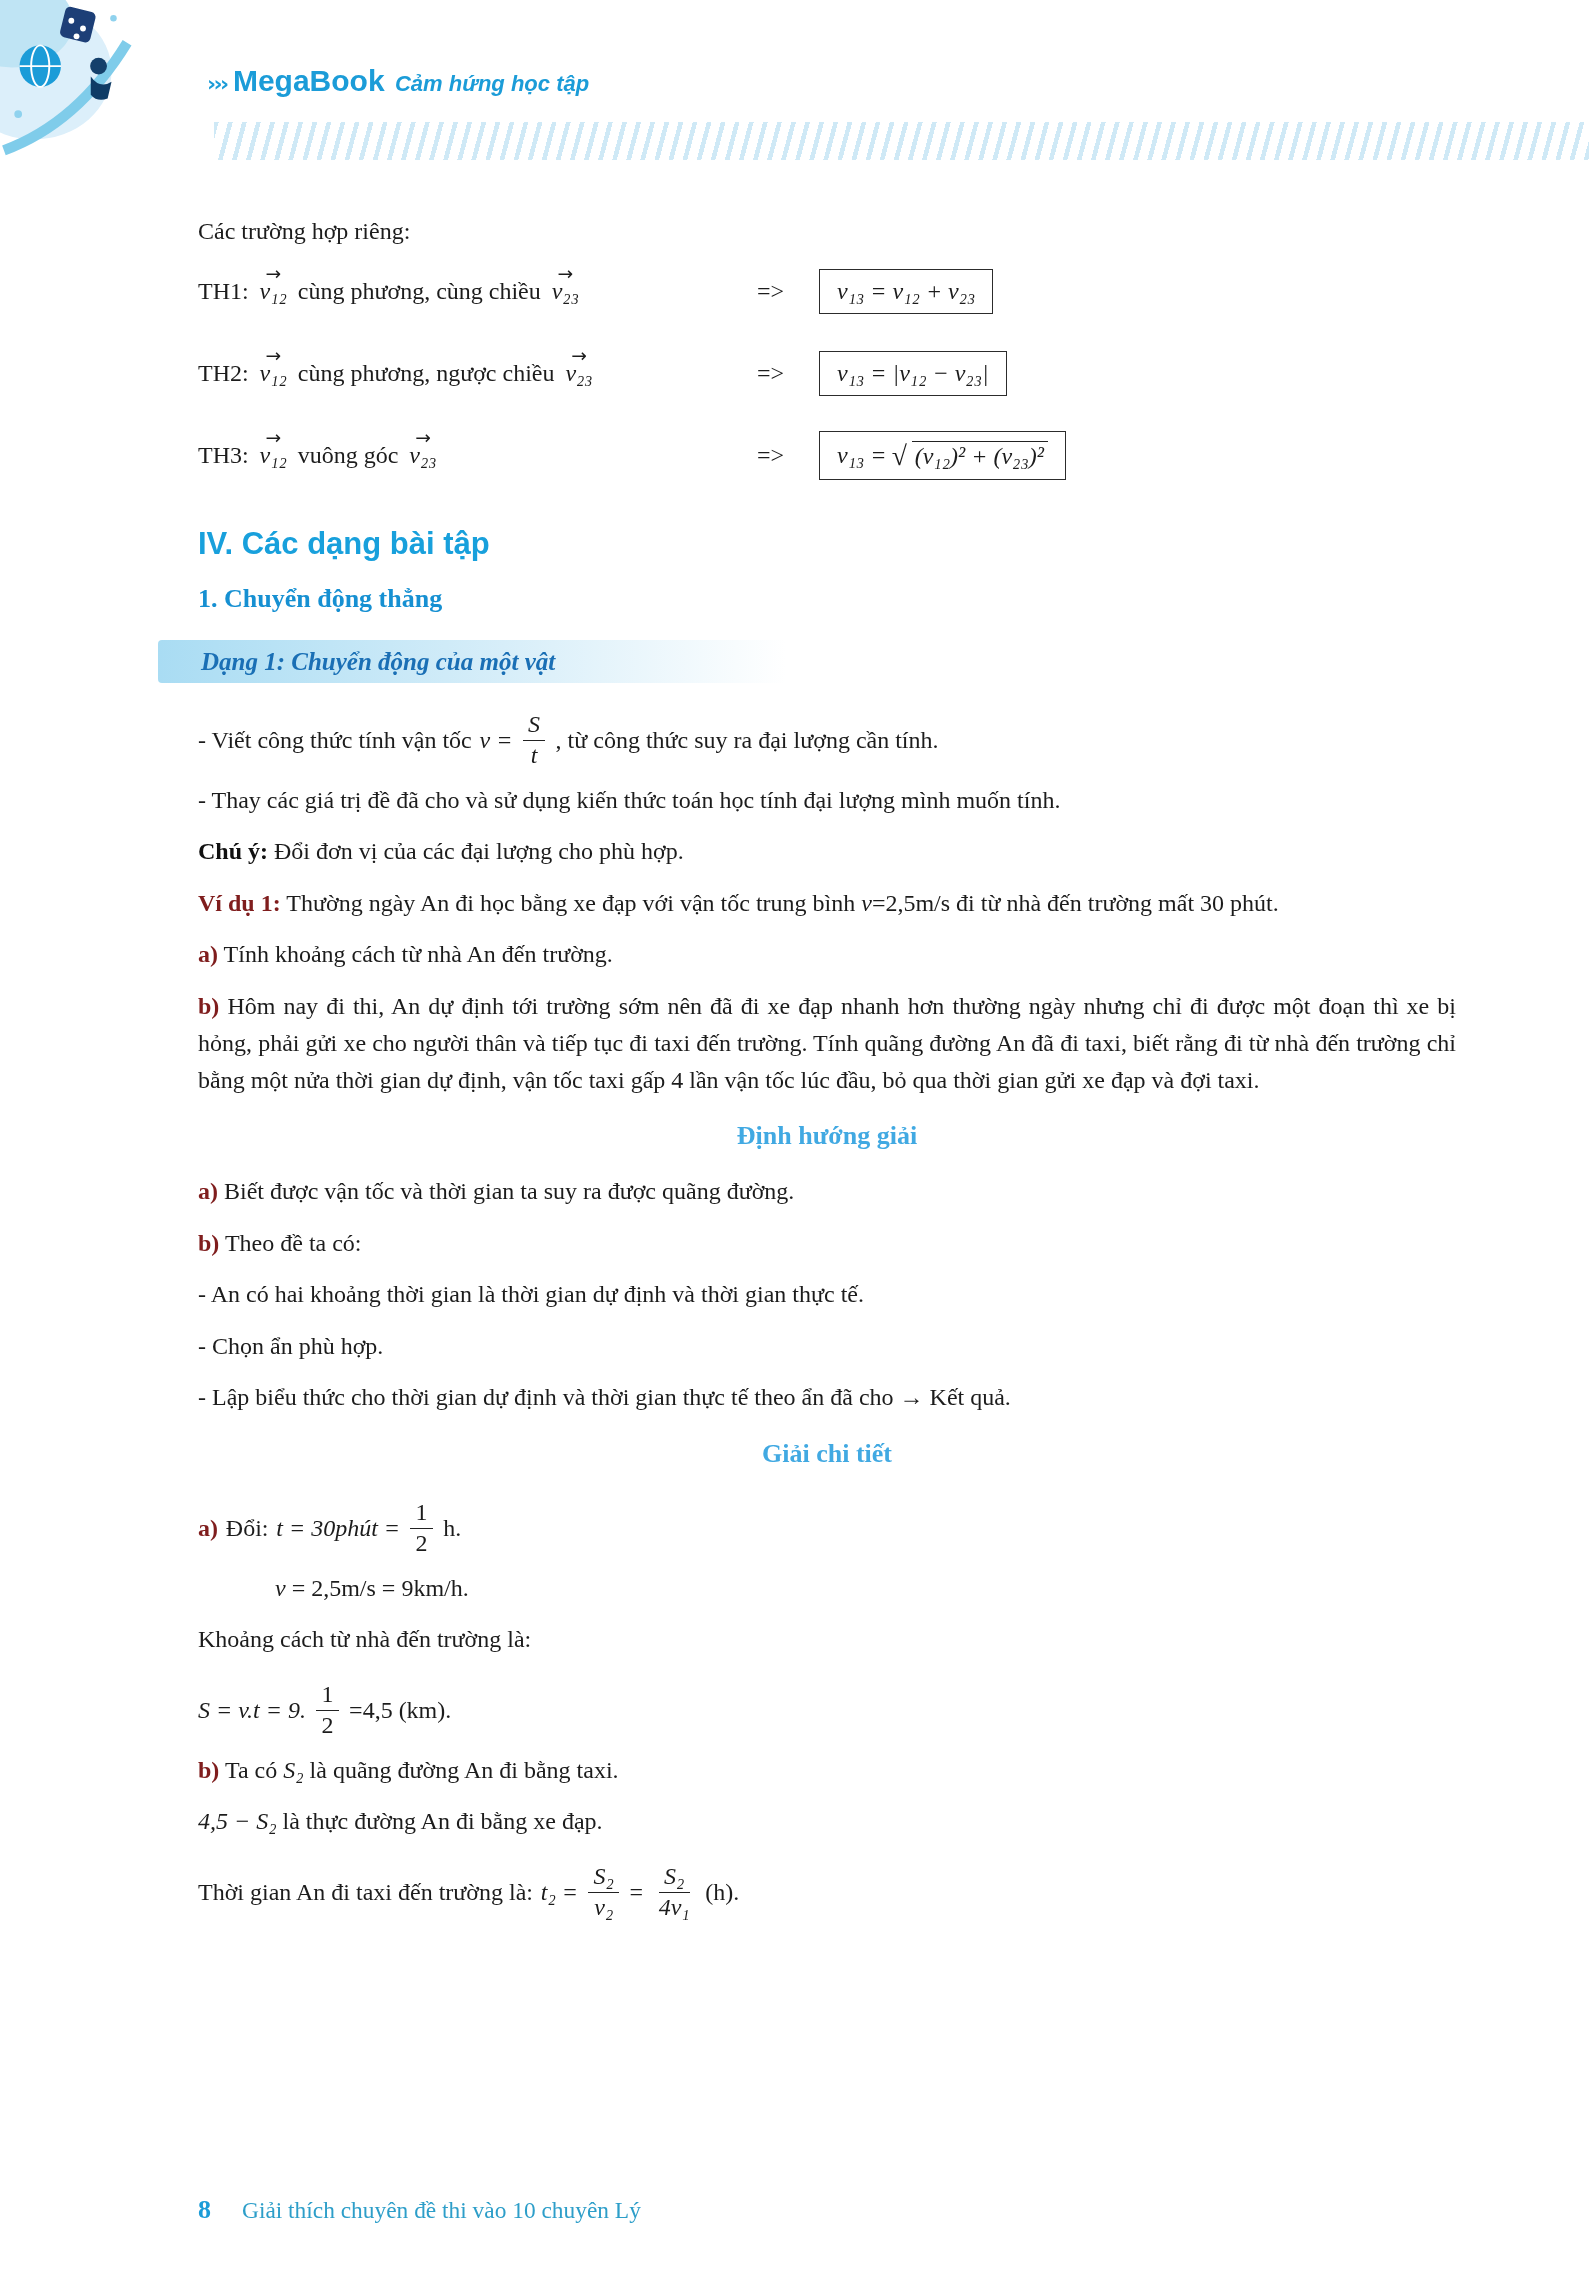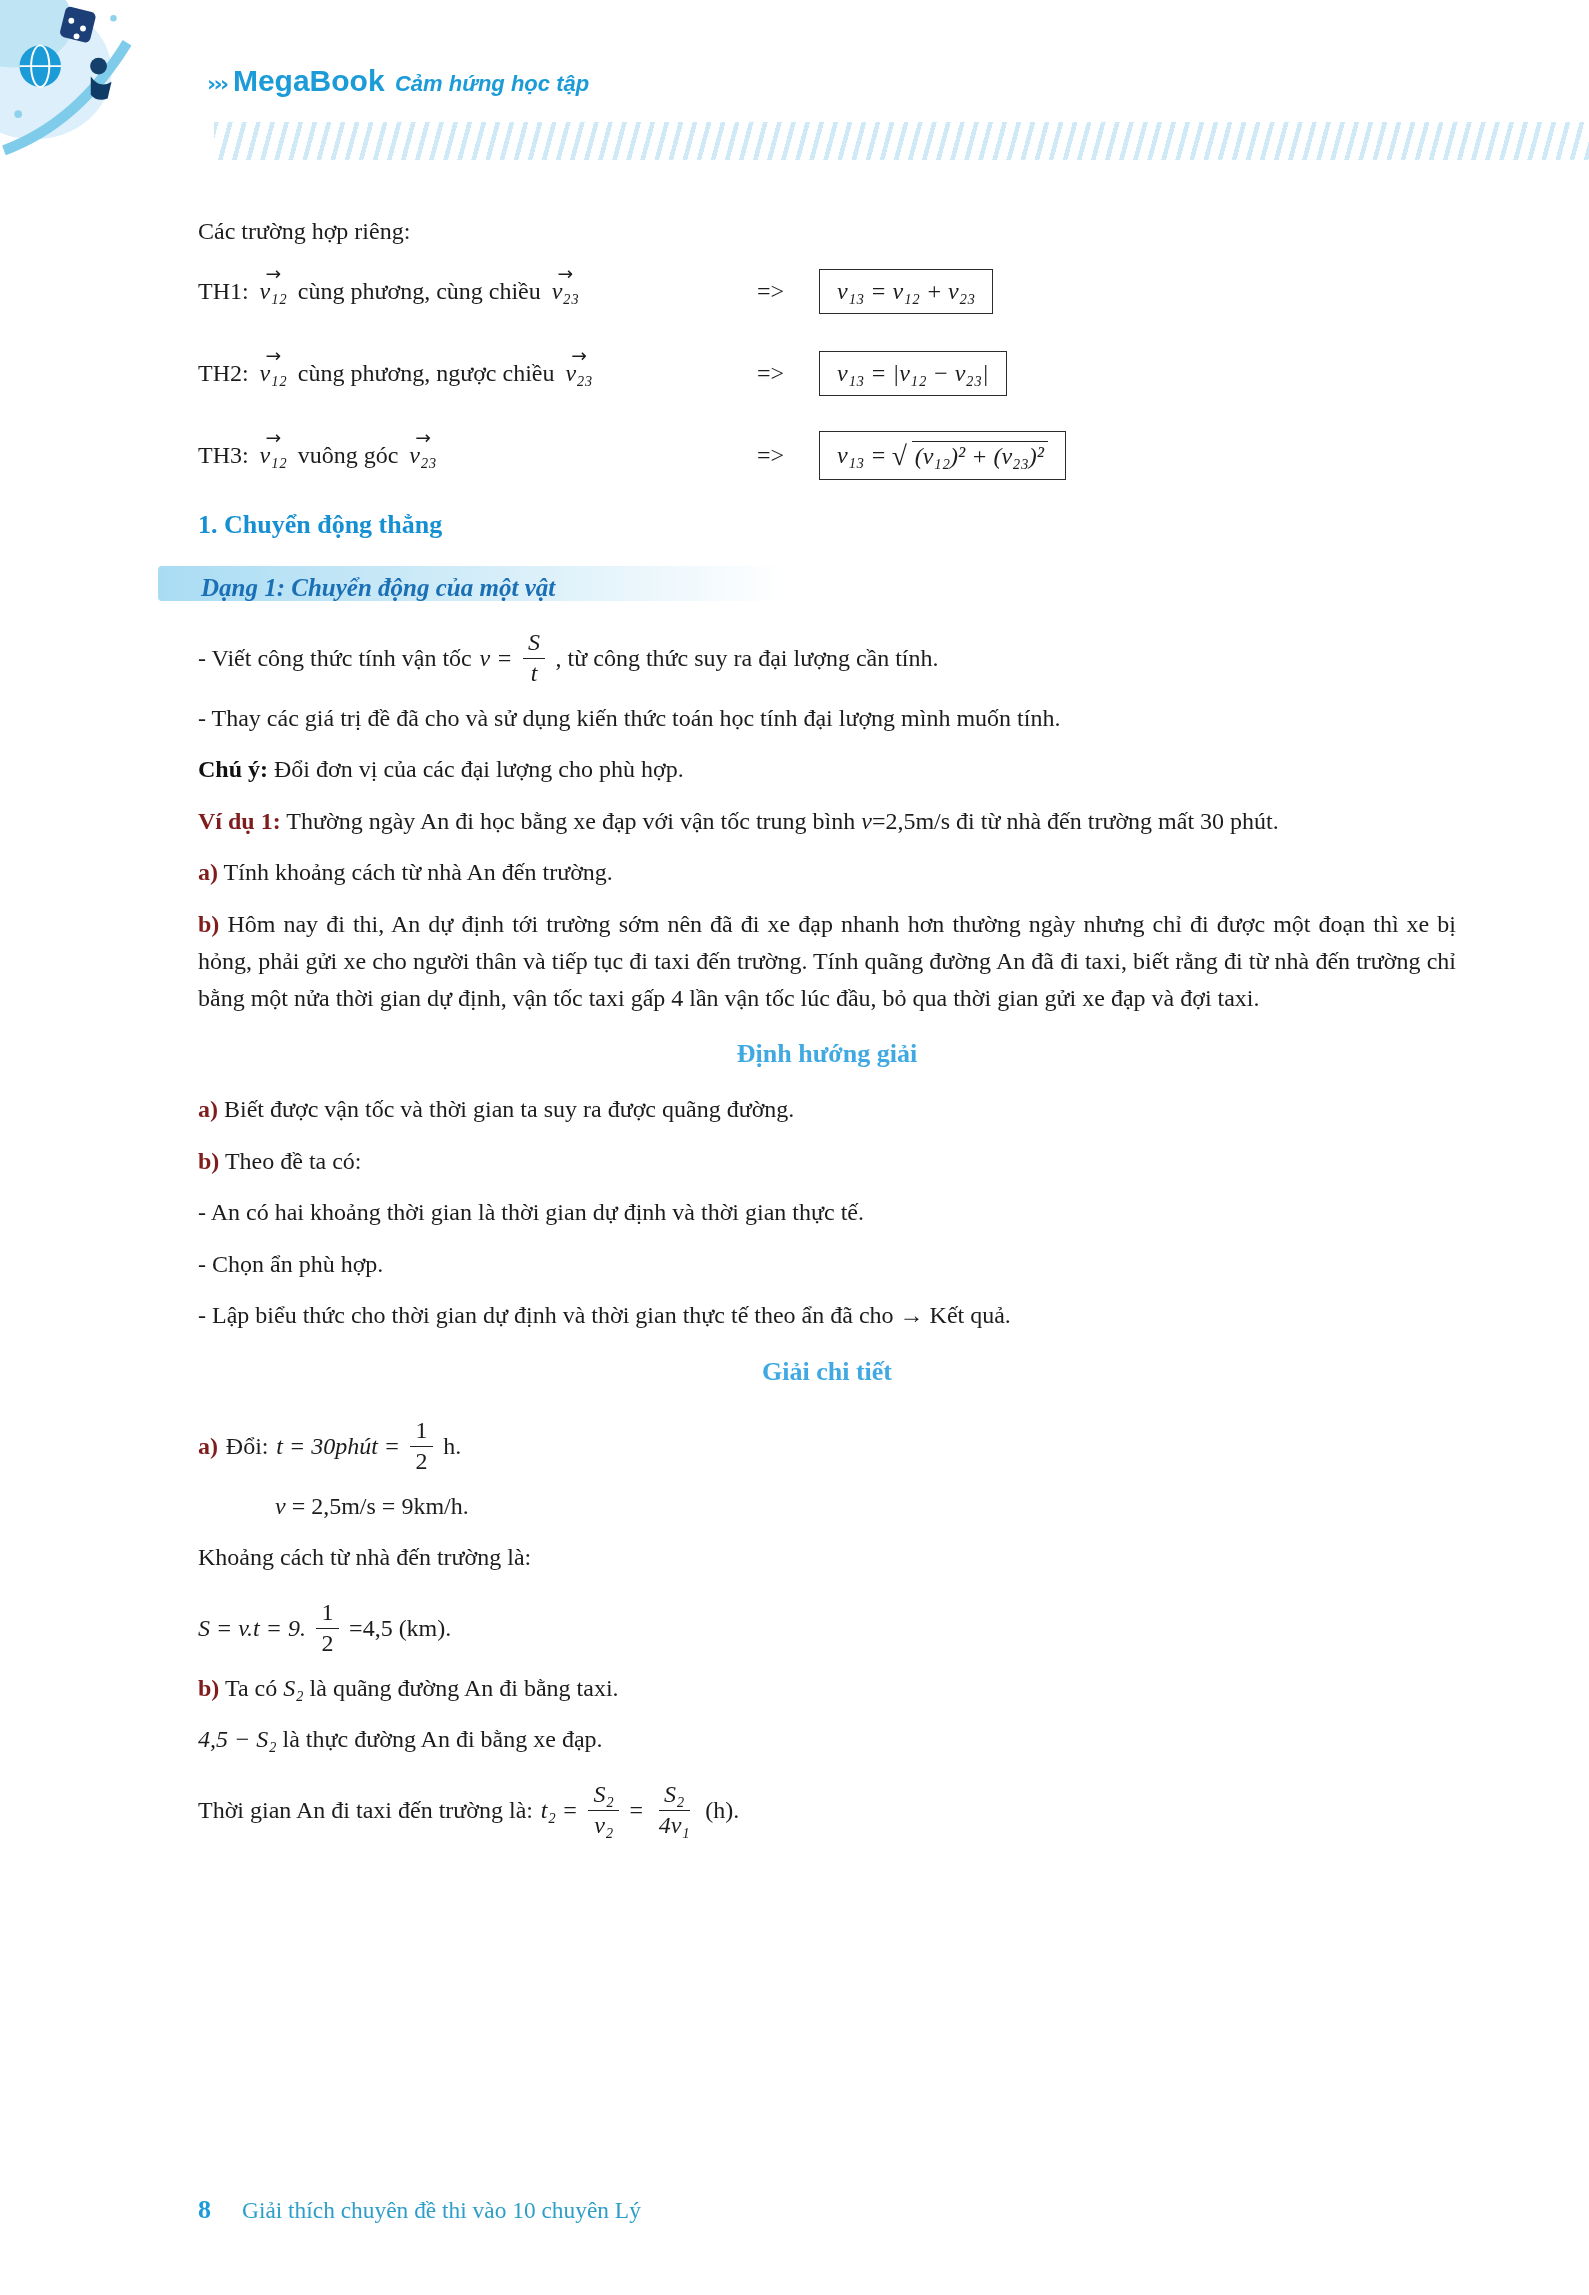--- a/index.html
+++ b/index.html
@@ -45,21 +45,21 @@
   }
   .mi{font-style:italic;}
   .sqrt-sign{font-style:normal;font-size:1.15em;}
   .radicand{display:inline-block;border-top:1.9px solid #222;padding:1.3px 3.9px 0 2.6px;}
   .sec{
     font-family:"Liberation Sans","DejaVu Sans",sans-serif;
     color:#18a0dc;font-size:31px;font-weight:bold;margin:38px 0 0 0;
   }
   .sub{color:#1690d2;font-size:26px;font-weight:bold;margin:22px 0 0 0;}
   .band{
-    margin:26px 0 19.5px -40px;height:35px;line-height:43px;width:585px;
+    margin:26px 0 19.5px -40px;height:43px;line-height:43px;width:585px;
     padding-left:43px;border-radius:3.9px;
     background:linear-gradient(90deg,#a9dcf3 0%,#d7eef9 55%,#ffffff 100%);
   }
   .band span{color:#1a6fb5;font-style:italic;font-weight:bold;font-size:25px;}
   .mline{display:flex;align-items:center;gap:7.8px;min-height:75px;margin-bottom:3.9px;flex-wrap:wrap;}
   .frac{display:inline-flex;flex-direction:column;align-items:center;vertical-align:middle;line-height:1.15;margin:0 2.6px;}
   .frac .num{display:block;border-bottom:1.9px solid #222;padding:0 5.2px 1.3px 5.2px;}
   .frac .den{display:block;padding:1.3px 5.2px 0 5.2px;}
   .blab{color:#7f1d1d;font-weight:bold;}
   .blk{font-weight:bold;color:#111;}
@@ -142,20 +142,21 @@
         <span class="vec">v₂₃</span>
       </div>
       <div class="case-arrow">=&gt;</div>
       <div class="formula-box">
         <span class="mi">v₁₃ =</span>
         <span class="sqrt-sign">√</span>
           <span class="radicand mi">(v₁₂)² + (v₂₃)²</span>
       </div>
     </div>
 
+    <h2 class="sec">IV. Các dạng bài tập</h2>
     <h3 class="sub">1. Chuyển động thẳng</h3>
 
     <div class="band">
       <span>Dạng 1: Chuyển động của một vật</span>
     </div>
 
     <div class="mline">
       <span>- Viết công thức tính vận tốc</span>
       <span class="mi">v =</span>
       <span class="frac">

